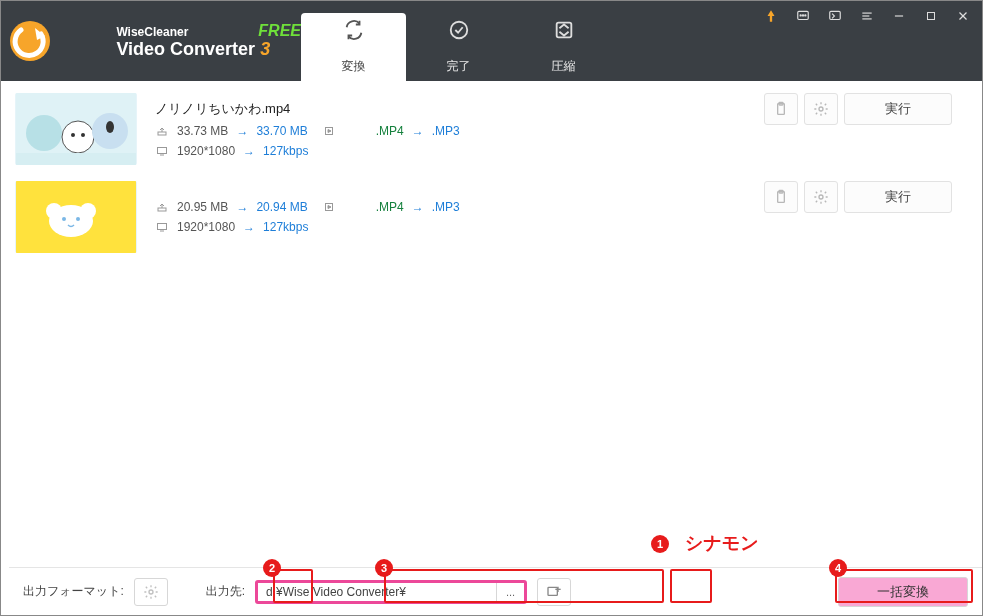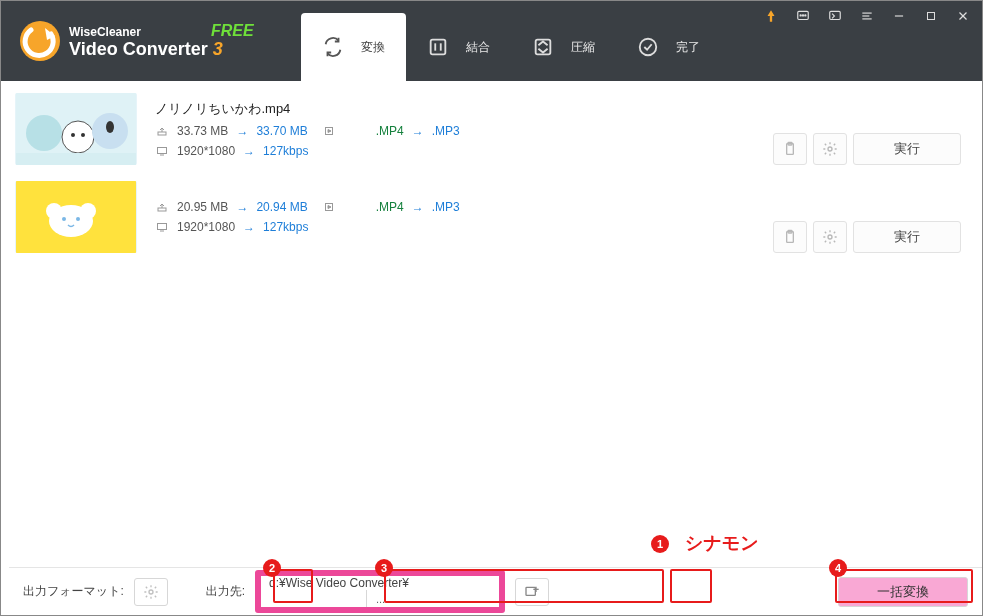--- a/index.html
+++ b/index.html
@@ -1,60 +1,60 @@
 <!DOCTYPE html>
 <html><head>
 <meta charset="utf-8">
 <style>
 * { box-sizing: border-box; margin: 0; padding: 0; font-family: "Meiryo", "Yu Gothic", sans-serif; }
 body { width: 983px; height: 616px; background: #fff; overflow: hidden; position: relative; border: 1px solid #888; }
 
 
 .titlebar { height: 80px; background: #3a3f44; display: flex; align-items: stretch; }
-.logo-area { display: flex; align-items: center; padding-left: 16px; width: 300px; }
+.logo-area { display: flex; align-items: center; padding-left: 6px; width: 300px; justify-content: space-between; }
 .logo-mark { width: 46px; height: 46px; display: flex; align-items: center; justify-content: center; }
 .logo-text { margin-left: 6px; line-height: 1.1; }
 .logo-line1 { color: #fff; font-size: 12px; font-weight: bold; }
 .logo-free { color: #6fe03a; font-size: 16px; font-style: italic; font-weight: bold; margin-left: 70px; }
 .logo-line2 { color: #fff; font-size: 18px; font-weight: bold; }
 .logo-line2 .three { color: #f7a52a; font-style: italic; }
 
 .tabs { display: flex; align-self: flex-end; height: 68px; }
-.tab { width: 105px; display: flex; flex-direction: row; align-items: center; justify-content: center; gap: 17px; color: #eaeaea; cursor: pointer; }
+.tab { width: 105px; display: flex; flex-direction: column; align-items: center; justify-content: center; gap: 17px; color: #eaeaea; cursor: pointer; }
 .tab.active { background: #fff; color: #444; border-radius: 4px 4px 0 0; }
 .tab .tab-icon { width: 22px; height: 22px; display: flex; align-items: center; justify-content: center; }
 .tab .tab-label { font-size: 12px; }
 
 .win-controls { margin-left: auto; display: flex; align-items: flex-start; padding-top: 6px; padding-right: 10px; gap: 14px; }
 .win-btn { width: 18px; height: 18px; display: flex; align-items: center; justify-content: center; cursor: pointer; color: #ddd; }
 
 
-.file-list { padding: 4px 7px 0 0; }
+.file-list { padding: 4px 16px 0 0; }
 .file-row { display: flex; align-items: stretch; padding: 8px 14px; height: 88px; }
 .thumb { width: 122px; height: 72px; background: #e6f4f9; border-radius: 2px; flex-shrink: 0; display:flex; align-items:center; justify-content:center; overflow:hidden; }
 .thumb svg { width:100%; height:100%; }
 .file-meta { margin-left: 18px; flex: 1; display: flex; flex-direction: column; justify-content: center; gap: 6px; font-size: 12px; color: #555; }
 .file-name { color: #222; font-size: 13px; }
 .meta-line { display: flex; align-items: center; gap: 8px; }
 .meta-line .meta-icon { width: 14px; height: 14px; display:inline-flex; align-items:center; justify-content:center; color:#999; }
 .size-in { color:#555; }
 .arrow { color:#1e7ed8; }
 .size-out, .fmt-out, .bitrate { color:#1e7ed8; }
 .fmt-in { color:#15803d;margin-left:32px; }
 
-.row-actions { display:flex; align-items:flex-end; gap:6px; }
+.row-actions { display:flex; align-items:flex-start; gap:6px; }
 .icon-btn { width:34px; height:32px; border:1px solid #e2e2e2; background:#fcfcfc; display:flex; align-items:center; justify-content:center; cursor:pointer; border-radius:3px; color:#b8b8b8; }
 .run-btn { width:108px; height:32px; border:1px solid #e2e2e2; background:#fcfcfc; display:flex; align-items:center; justify-content:center; cursor:pointer; border-radius:3px; font-size:13px; color:#444; }
 
 
 .footer { position:absolute; left:8px; right:0; bottom:0; height:48px; border-top:1px solid #e5e5e5; display:flex; align-items:center; padding:0 14px; font-size:12px; gap:10px; background:#fff;}
 .footer-label { color:#444; }
 .fmt-field { width:146px; height:28px; border:1px solid #d7d7d7; border-radius:3px; display:flex; align-items:center; padding:0 8px; background:#fff; color:#444; font-size:12px;}
 .fmt-gear { width:34px; height:28px; border:1px solid #d7d7d7; border-radius:3px; display:flex; align-items:center; justify-content:center; background:#fff; cursor:pointer; color:#c0c0c0;}
-.out-path { display:flex; align-items:center; border:6px solid #ec4899; border-radius:3px; height:43px; background:#fff;flex-direction:column; }
+.out-path { display:flex; align-items:center; border:3px solid #ec4899; border-radius:3px; height:24px; background:#fff; }
 .out-path input { border:none; outline:none; width:238px; padding:0 8px; font-size:12px; color:#444; background:transparent;}
 .out-path .browse { width:28px; height:100%; border-left:1px solid #d7d7d7; display:flex; align-items:center; justify-content:center; cursor:pointer; color:#666; font-size:11px;}
 .add-video { width:34px; height:28px; border:1px solid #d7d7d7; border-radius:3px; display:flex; align-items:center; justify-content:center; background:#fff; cursor:pointer; color:#888;}
 .spacer { flex:1; }
 .batch-btn { width:130px; height:30px; border:1px solid #d7d7d7; border-radius:3px; display:flex; align-items:center; justify-content:center; background:#f9a8d4; cursor:pointer; font-size:13px; color:#333;}
 
 
 .callout { position:absolute; border:2px solid #e71b1b; border-radius:2px; pointer-events:none; }
 .callnum { position:absolute; width:18px; height:18px; border-radius:50%; background:#e71b1b; color:#fff; font-size:11px; font-weight:bold; display:flex; align-items:center; justify-content:center; pointer-events:none; }
 .calltext { position:absolute; color:#e71b1b; font-size:18px; font-weight:bold; pointer-events:none; }
@@ -90,45 +90,35 @@
             <polyline points="18 2 18 6 14 6"></polyline>
             <path d="M20 15a8 8 0 0 1-14 4"></path>
             <polyline points="6 22 6 18 10 18"></polyline>
           </svg>
         </span>
       <span class="tab-label">変換</span>
     </div>
     <div class="tab">
       <span class="tab-icon">
           <svg width="22" height="22" viewBox="0 0 24 24" fill="none" stroke="#ddd" stroke-width="2">
-            <rect x="4" y="4" width="16" height="16" rx="2"></rect>
-            <line x1="9" y1="8" x2="9" y2="16"></line>
-            <line x1="15" y1="8" x2="15" y2="16"></line>
+            <circle cx="12" cy="12" r="9"></circle>
+            <polyline points="8 12 11 15 16 9"></polyline>
           </svg>
         </span>
-      <span class="tab-label">結合</span>
+      <span class="tab-label">完了</span>
     </div>
     <div class="tab">
       <span class="tab-icon">
           <svg width="22" height="22" viewBox="0 0 24 24" fill="none" stroke="#ddd" stroke-width="2">
             <rect x="4" y="4" width="16" height="16" rx="2"></rect>
             <polyline points="7 10 12 6 17 10"></polyline>
             <polyline points="7 14 12 18 17 14"></polyline>
           </svg>
         </span>
       <span class="tab-label">圧縮</span>
-    </div>
-    <div class="tab">
-      <span class="tab-icon">
-          <svg width="22" height="22" viewBox="0 0 24 24" fill="none" stroke="#ddd" stroke-width="2">
-            <circle cx="12" cy="12" r="9"></circle>
-            <polyline points="8 12 11 15 16 9"></polyline>
-          </svg>
-        </span>
-      <span class="tab-label">完了</span>
     </div>
   </div>
 
   <div class="win-controls">
     <span class="win-btn" style="color:#f7a52a;">
         <svg width="14" height="14" viewBox="0 0 24 24" fill="currentColor">
           <path d="M12 2 L18 12 L14 12 L14 22 L10 22 L10 12 L6 12 Z"></path>
         </svg>
       </span>
     <span class="win-btn">

